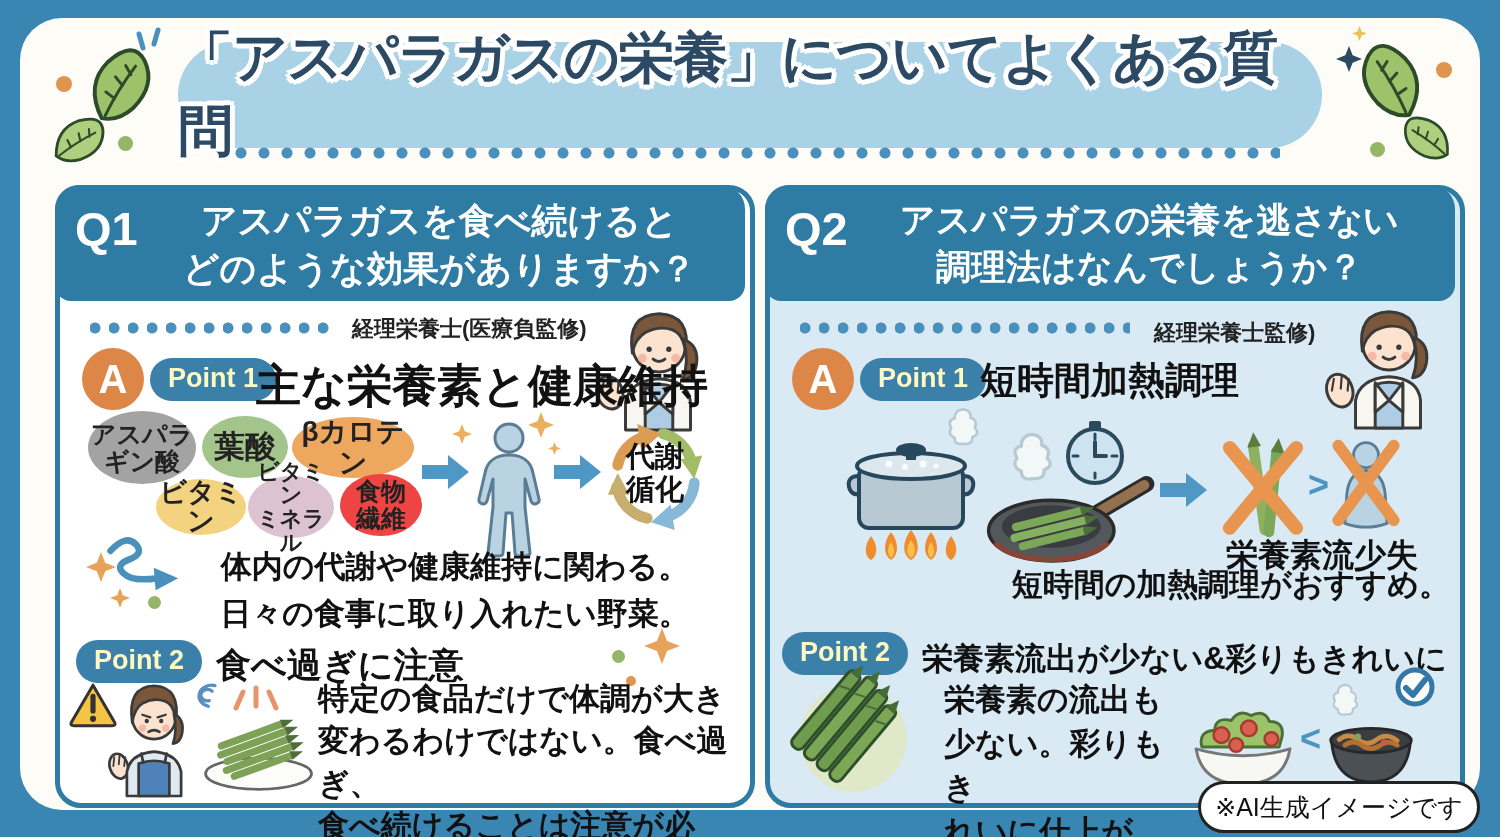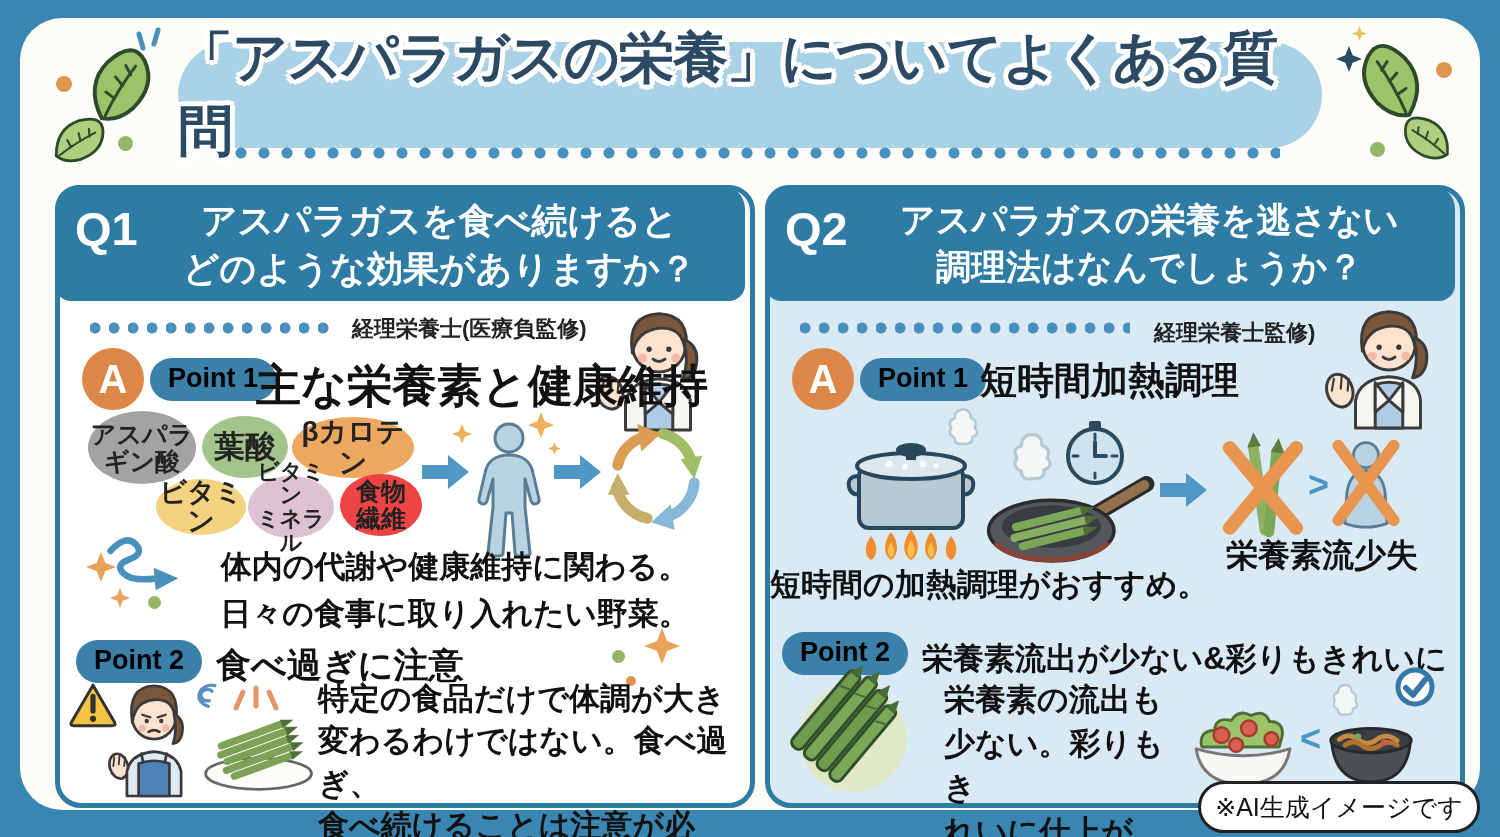--- a/index.html
+++ b/index.html
@@ -23,21 +23,21 @@
   .qheader{position:absolute;left:-5px;top:-5px;width:690px;height:116px;background:#2e7ca3;border-radius:24px 24px 16px 16px;
     display:flex;color:#fff;box-sizing:border-box;}
   .qlabel{font-size:47px;font-weight:bold;padding:16px 6px 0 20px;flex:0 0 auto;}
   .qquestion{flex:1;font-size:36px;font-weight:bold;line-height:1.33;text-align:center;padding:12px 14px 0 4px;white-space:pre-line;}
 
   .leader-dots{height:12px;background-image:radial-gradient(circle at 5px 6px,#4a90bd 5px,transparent 6px);
     background-size:19px 12px;background-repeat:repeat-x;}
   .supervisor{font-size:22px;font-weight:bold;color:#222;}
   .a-circle{width:62px;height:62px;border-radius:50%;background:#dc8647;color:#fff;font-size:40px;font-weight:bold;
     display:flex;align-items:center;justify-content:center;}
-  .pill{background:#3b80a9;color:#000000;font-size:27px;font-weight:bold;border-radius:22px;padding:5px 18px 7px;white-space:nowrap;}
+  .pill{background:#3b80a9;color:#fef9c3;font-size:27px;font-weight:bold;border-radius:22px;padding:5px 18px 7px;white-space:nowrap;}
   .pt-heading{font-size:45px;font-weight:bold;color:#111;white-space:nowrap;}
 
   .nb{border-radius:50%;display:flex;align-items:center;justify-content:center;text-align:center;
     font-weight:bold;color:#222;line-height:1.08;white-space:pre-line;}
   .nb1{background:#a3a3a3;font-size:25px;}
   .nb2{background:#a3c48b;font-size:31px;}
   .nb3{background:#eda75e;font-size:28px;}
   .nb4{background:#f3d37f;font-size:27px;}
   .nb5{background:#ddc3d2;font-size:22px;}
   .nb6{background:#ef4444;font-size:25px;}
@@ -176,20 +176,22 @@
         <path d="M18,46 A40,40 0 0 1 42,18" stroke="#db9d53"></path>
         <path d="M64,14 A40,40 0 0 1 93,42" stroke="#a2bd68"></path>
         <path d="M96,64 A40,40 0 0 1 70,98" stroke="#88b8d8"></path>
         <path d="M48,100 A40,40 0 0 1 17,68" stroke="#c6ae6d"></path>
       </g>
       <polygon points="38,4 62,14 42,32" fill="#db9d53"></polygon>
       <polygon points="104,36 96,60 82,40" fill="#a2bd68"></polygon>
       <polygon points="76,112 52,104 72,86" fill="#88b8d8"></polygon>
       <polygon points="8,76 18,54 30,76" fill="#c6ae6d"></polygon>
     </svg>
+    <div class="abs cycle-label" style="left:540px;top:250px;width:110px">代謝
+循化</div>
 
     <svg class="abs" style="left:40px;top:344px;width:100px;height:62px" viewBox="0 0 104 66">
       <path d="M10,18 q16,-18 27,-7 q9,10 -7,16 q-16,6 -6,15 q9,9 36,5" stroke="#4a90bd" stroke-width="7" fill="none" stroke-linecap="round"></path>
       <polygon points="56,36 82,47 58,60" fill="#4a90bd"></polygon>
     </svg>
     <svg class="abs" style="left:26px;top:362px;width:30px;height:30px" viewBox="0 0 30 30">
         <use href="#def-star" fill="#e8a35a"></use>
       </svg>
     <svg class="abs" style="left:50px;top:398px;width:20px;height:20px" viewBox="0 0 30 30">
         <use href="#def-star" fill="#e8a35a"></use>
@@ -359,21 +361,21 @@
     <svg class="abs" style="left:560px;top:244px;width:72px;height:96px" viewBox="0 0 74 100">
       <circle cx="37" cy="22" r="13" fill="#b9d3e3" stroke="#5a7d96" stroke-width="3"></circle>
       <path d="M37,38 q-18,2 -20,25 l-2,30 q22,8 44,0 l-2,-30 q-2,-23 -20,-25 z" fill="#b9d3e3" stroke="#5a7d96" stroke-width="3"></path>
       <g stroke="#e8964f" stroke-width="12" stroke-linecap="round">
         <line x1="8" y1="12" x2="66" y2="90"></line>
           <line x1="66" y1="12" x2="8" y2="90"></line>
       </g>
     </svg>
     <div class="abs loss-label" style="left:448px;top:344px;width:200px">栄養素流少失</div>
 
-    <div class="abs body-text" style="left:0;top:374px;width:680px;font-size:31px;text-align:left">短時間の加熱調理がおすすめ。</div>
+    <div class="abs body-text" style="left:0;top:374px;width:680px;font-size:31px;text-align:right">短時間の加熱調理がおすすめ。</div>
 
     <div class="abs pill" style="left:12px;top:442px">Point 2</div>
     <div class="abs pt-heading" style="left:152px;top:448px;font-size:31px">栄養素流出が少ない&amp;彩りもきれいに</div>
 
     <svg class="abs" style="left:16px;top:484px;width:138px;height:122px" viewBox="0 0 140 125">
       <circle cx="68" cy="66" r="55" fill="#dfe9ca"></circle>
       <g transform="rotate(40 70 62)">
         <g stroke="#2f4f2a" stroke-width="3">
           <rect x="24" y="12" width="14" height="100" rx="6" fill="#6f9c4f"></rect>
           <rect x="41" y="6" width="14" height="106" rx="6" fill="#7ca757"></rect>

